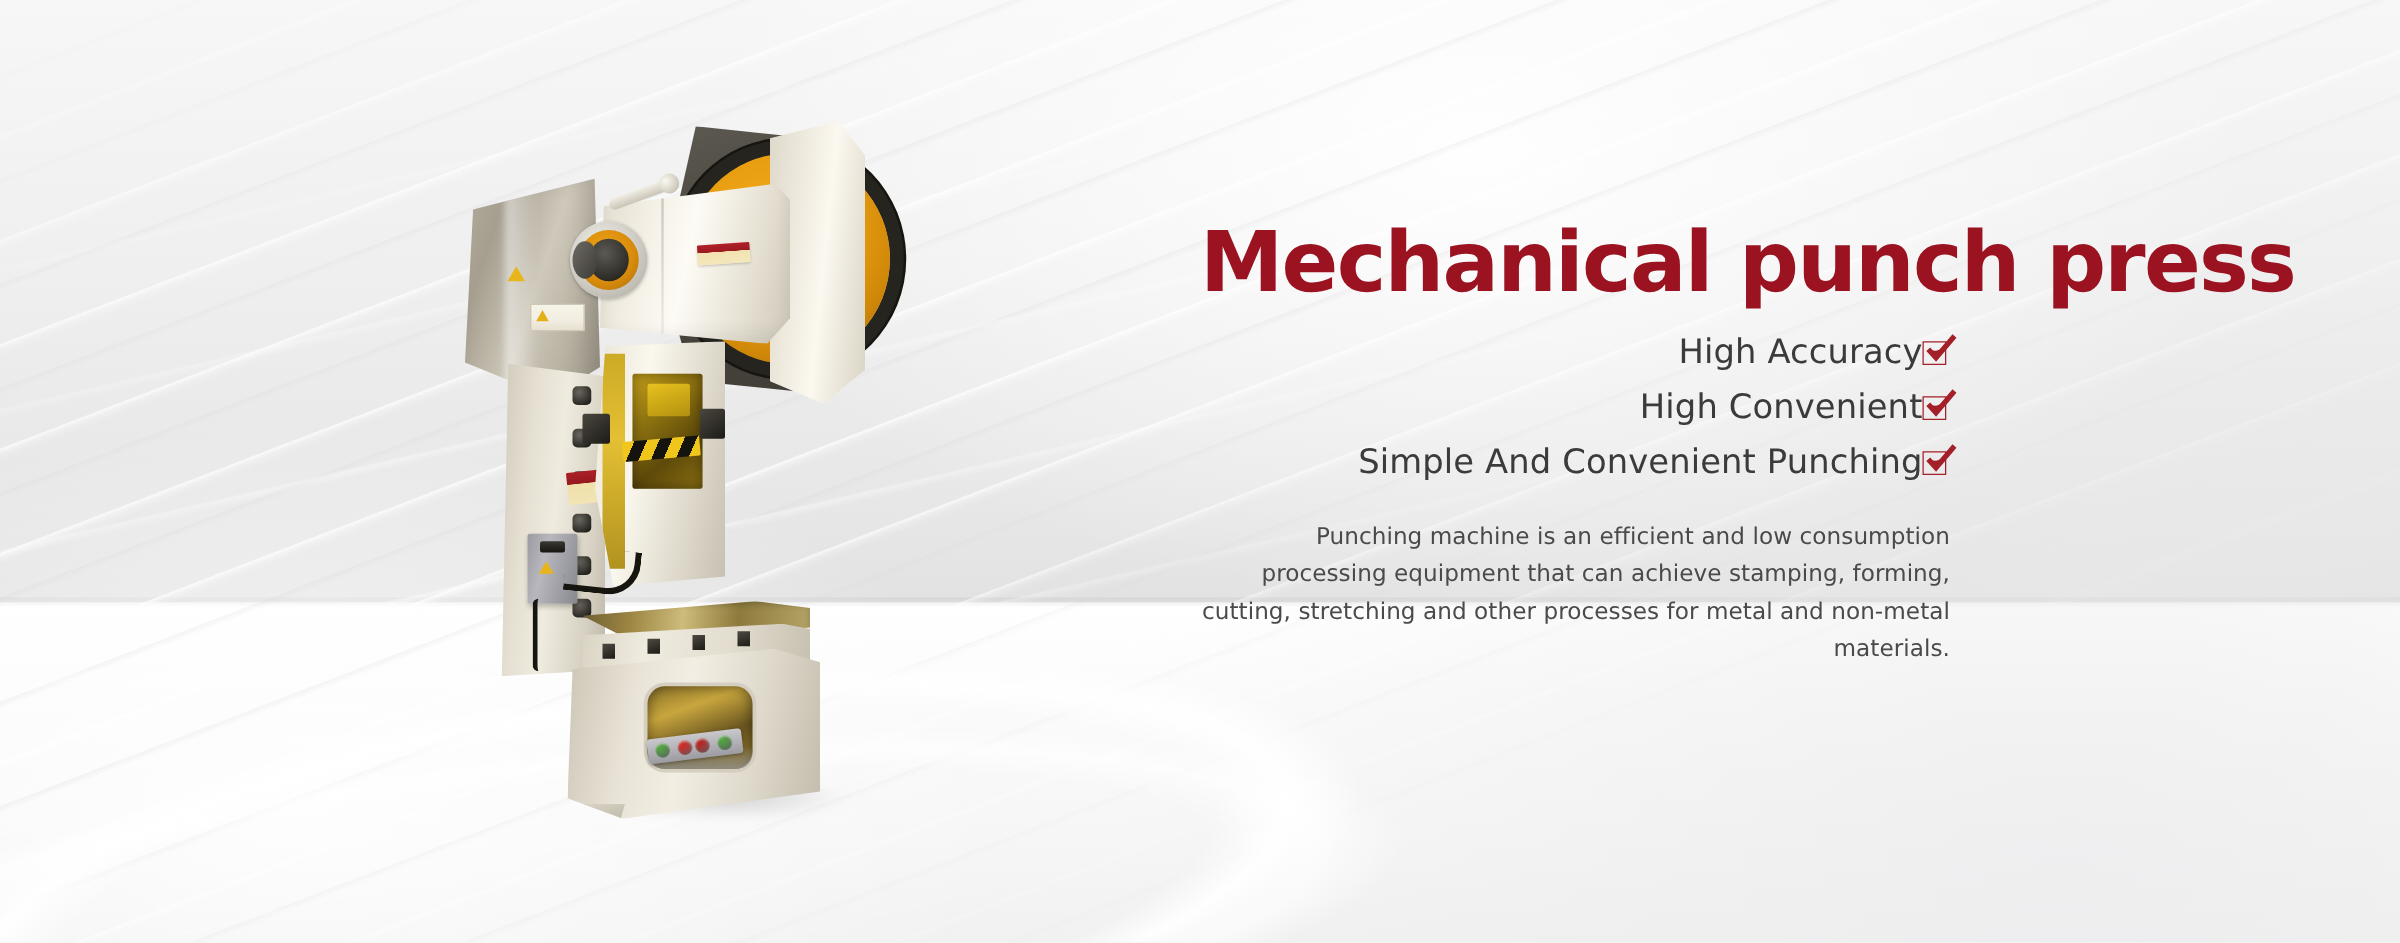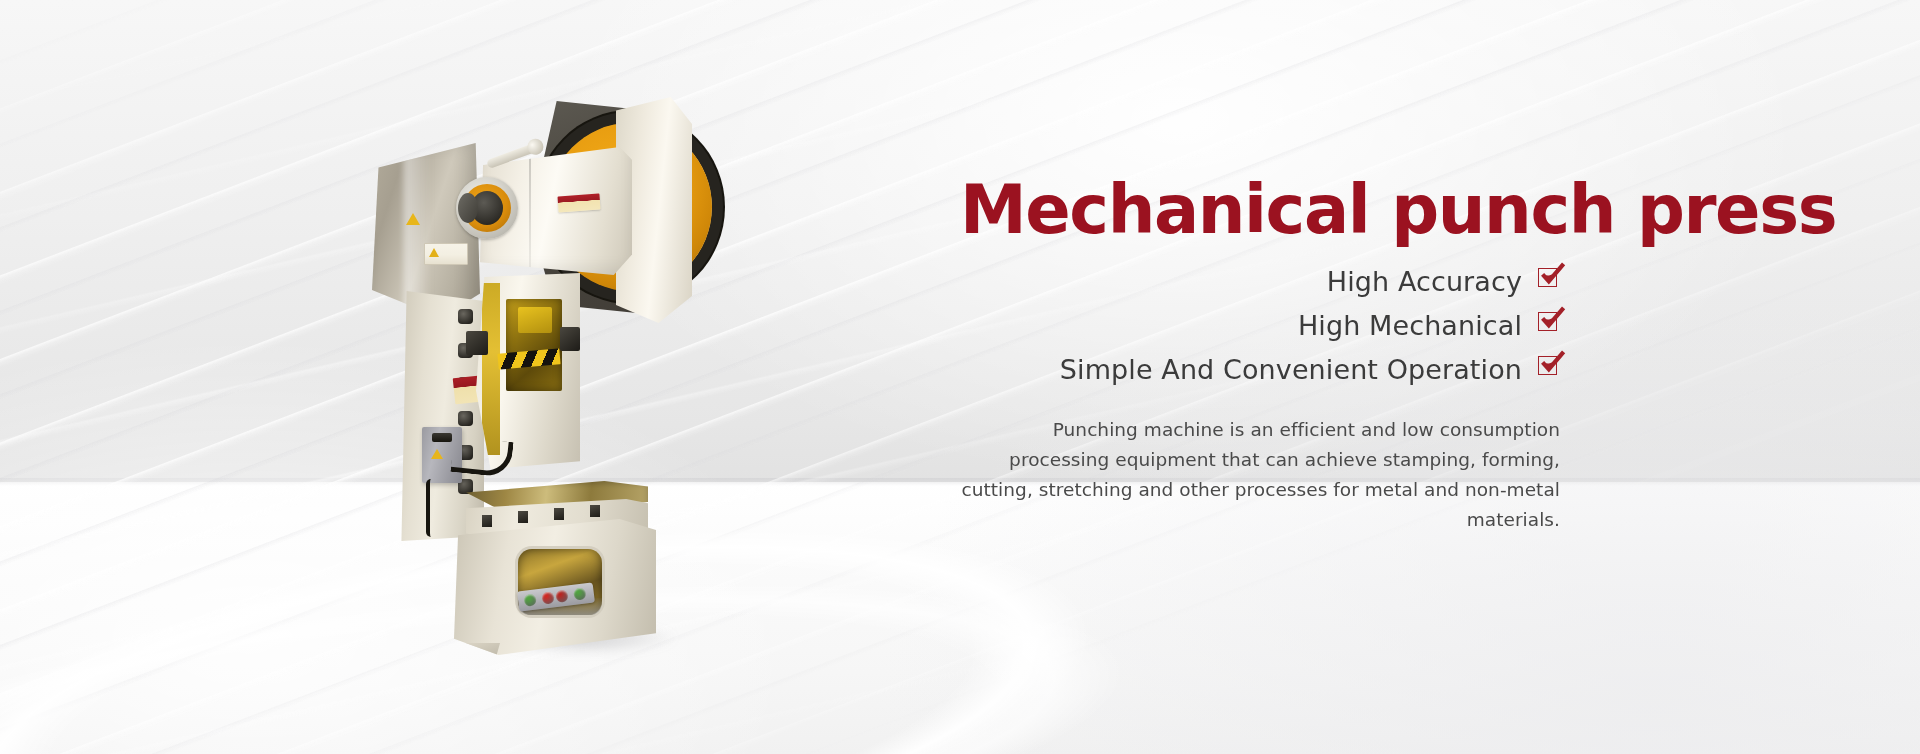--- a/index.html
+++ b/index.html
@@ -386,21 +386,21 @@
     text-align:left;
     white-space:nowrap;
   }
   .features{
     margin-top:22px;
     list-style:none;
   }
   .feature{
     display:flex;
     justify-content:flex-end;
-    gap:16px;
+    align-items:center;
     margin-bottom:13px;
   }
   .feature-label{
     font-family:"DejaVu Sans", sans-serif;
     font-size:27px;
     font-weight:400;
     color:#3b3b3b;
     letter-spacing:.1px;
     white-space:nowrap;
   }
@@ -540,31 +540,31 @@
           <span class="feature-label">High Accuracy</span>
           <span class="check-icon">
             <span class="box"></span>
             <svg viewBox="0 0 26 26" aria-hidden="true">
               <path d="M4.5 13.2 L9.6 18.4 L23.5 2.6 L19.4 10.4 L9.9 13.6 Z" fill="#a32028"></path>
               <path d="M3.6 12.4 L9.8 19.2 L24.6 1.8" fill="none" stroke="#a32028" stroke-width="4.2" stroke-linecap="butt" stroke-linejoin="miter"></path>
             </svg>
           </span>
         </li>
         <li class="feature">
-          <span class="feature-label">High Mechanical</span>
+          <span class="feature-label">High Convenient</span>
           <span class="check-icon">
             <span class="box"></span>
             <svg viewBox="0 0 26 26" aria-hidden="true">
               <path d="M4.5 13.2 L9.6 18.4 L23.5 2.6 L19.4 10.4 L9.9 13.6 Z" fill="#a32028"></path>
               <path d="M3.6 12.4 L9.8 19.2 L24.6 1.8" fill="none" stroke="#a32028" stroke-width="4.2" stroke-linecap="butt" stroke-linejoin="miter"></path>
             </svg>
           </span>
         </li>
         <li class="feature">
-          <span class="feature-label">Simple And Convenient Operation</span>
+          <span class="feature-label">Simple And Convenient Punching</span>
           <span class="check-icon">
             <span class="box"></span>
             <svg viewBox="0 0 26 26" aria-hidden="true">
               <path d="M4.5 13.2 L9.6 18.4 L23.5 2.6 L19.4 10.4 L9.9 13.6 Z" fill="#a32028"></path>
               <path d="M3.6 12.4 L9.8 19.2 L24.6 1.8" fill="none" stroke="#a32028" stroke-width="4.2" stroke-linecap="butt" stroke-linejoin="miter"></path>
             </svg>
           </span>
         </li>
       </ul>
 

